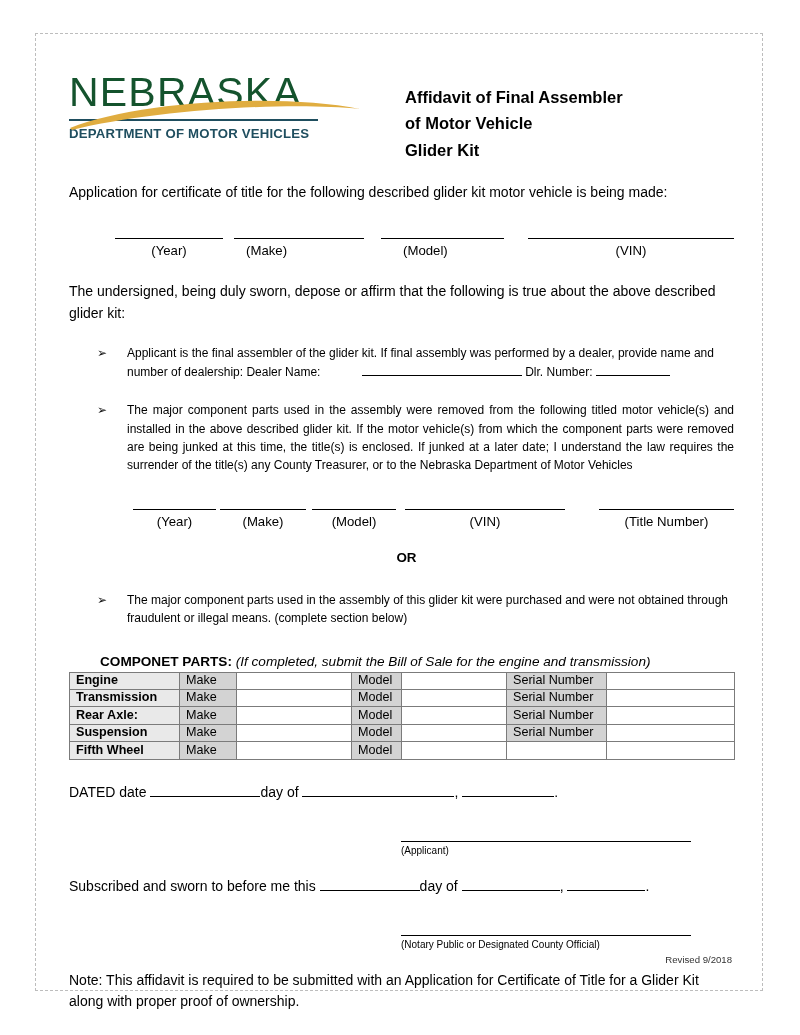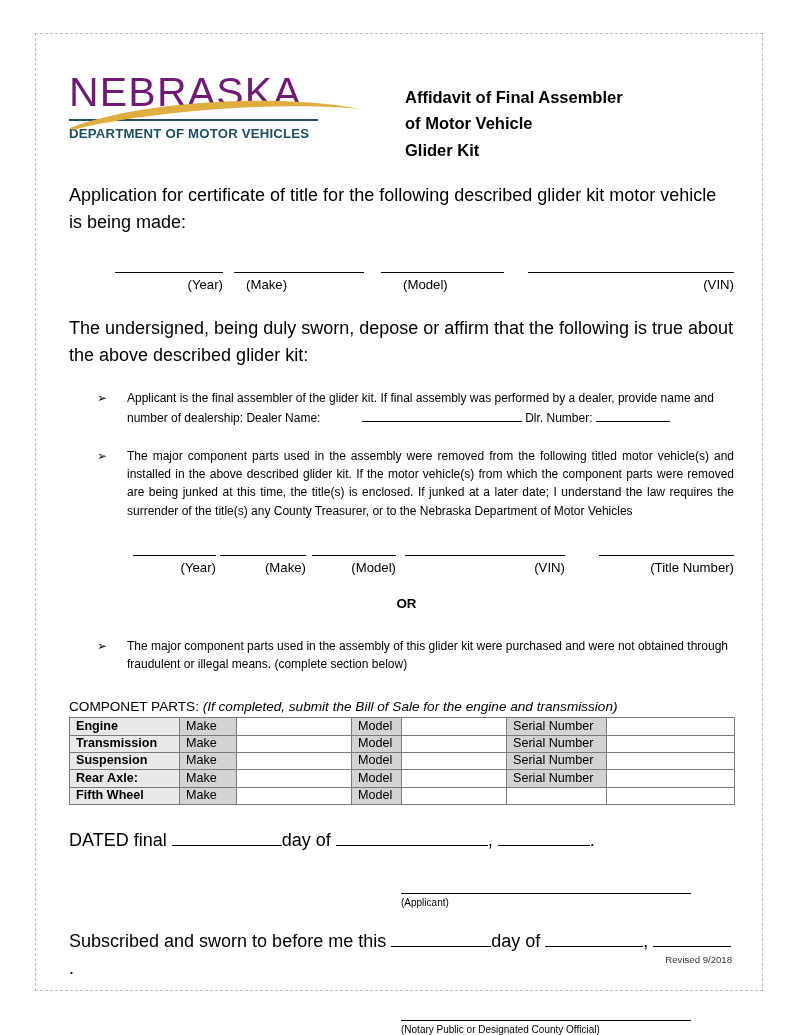--- a/index.html
+++ b/index.html
@@ -45,21 +45,21 @@
     left: 33px;
     top: 37px;
     width: 290px;
   }
   .logo-wordmark {
     position: relative;
     font-family: "Liberation Sans", sans-serif;
     font-size: 41px;
     letter-spacing: 1.2px;
     font-weight: 400;
-    color: #701a75;
+    color: #14532d;
     line-height: 1.05;
     white-space: nowrap;
   }
   .logo-swoosh {
     position: absolute;
     left: 0px;
     top: 24px;
     width: 292px;
     height: 36px;
     pointer-events: none;
@@ -90,21 +90,21 @@
   .doc-title div { white-space: nowrap; }
 
   
   .body-area {
     position: absolute;
     left: 33px;
     top: 148px;
     width: 665px;
   }
   .para {
-    font-size: 18px;
+    font-size: 14px;
     line-height: 1.52;
     margin: 0;
   }
   .spacer-12 { height: 12px; }
   .spacer-14 { height: 14px; }
   .spacer-16 { height: 16px; }
   .spacer-20 { height: 20px; }
   .spacer-22 { height: 22px; }
   .spacer-26 { height: 26px; }
 
@@ -136,21 +136,21 @@
   }
   .field {
     position: absolute;
     top: 0;
   }
   .field .rule {
     border-bottom: 1.3px solid #000;
     height: 13px;
   }
   .field .flabel {
-    text-align: right;
+    text-align: center;
     font-size: 13.2px;
     line-height: 1.45;
     padding-top: 2px;
     white-space: nowrap;
   }
   .inline-blank {
     display: inline-block;
     border-bottom: 1.2px solid #000;
     vertical-align: baseline;
     height: 13px;
@@ -160,21 +160,21 @@
     font-size: 13.4px;
     font-weight: bold;
     padding-left: 10px;
   }
 
   
   .cp-heading {
     font-size: 13.6px;
     margin-bottom: 3px;
   }
-  .cp-heading .cp-strong { font-weight: normal; }
+  .cp-heading .cp-strong { font-weight: bold; margin-left: 31px; }
   .cp-heading .cp-italic { font-style: italic; }
   table.cp {
     border-collapse: collapse;
     width: 665px;
     table-layout: fixed;
   }
   table.cp td {
     border: 1px solid #7b7b7b;
     height: 16.4px;
     font-size: 12.6px;
@@ -356,30 +356,30 @@
         <tr>
           <td class="cp-name">Transmission</td>
           <td class="cp-kw">Make</td>
           <td class="cp-blank"></td>
           <td class="cp-kw">Model</td>
           <td class="cp-blank"></td>
           <td class="cp-kw">Serial Number</td>
           <td class="cp-blank"></td>
         </tr>
         <tr>
-          <td class="cp-name">Suspension</td>
+          <td class="cp-name">Rear Axle:</td>
           <td class="cp-kw">Make</td>
           <td class="cp-blank"></td>
           <td class="cp-kw">Model</td>
           <td class="cp-blank"></td>
           <td class="cp-kw">Serial Number</td>
           <td class="cp-blank"></td>
         </tr>
         <tr>
-          <td class="cp-name">Rear Axle:</td>
+          <td class="cp-name">Suspension</td>
           <td class="cp-kw">Make</td>
           <td class="cp-blank"></td>
           <td class="cp-kw">Model</td>
           <td class="cp-blank"></td>
           <td class="cp-kw">Serial Number</td>
           <td class="cp-blank"></td>
         </tr>
         <tr>
           <td class="cp-name">Fifth Wheel</td>
           <td class="cp-kw">Make</td>
@@ -388,21 +388,21 @@
           <td class="cp-blank"></td>
           <td class="cp-blank"></td>
           <td class="cp-blank"></td>
         </tr>
       </tbody>
     </table>
 
     <div class="spacer-22"></div>
 
     <div class="para">
-      <span>DATED final</span>
+      <span>DATED date</span>
       <span class="inline-blank" style="width:110px;"></span><span>day of</span>
       <span class="inline-blank" style="width:152px;"></span><span>,</span>
       <span class="inline-blank" style="width:92px;"></span><span>.</span>
     </div>
 
     <div class="spacer-26"></div>
     <div class="spacer-12"></div>
 
     <div class="sig-block">
       <div class="sig-rule"></div>

